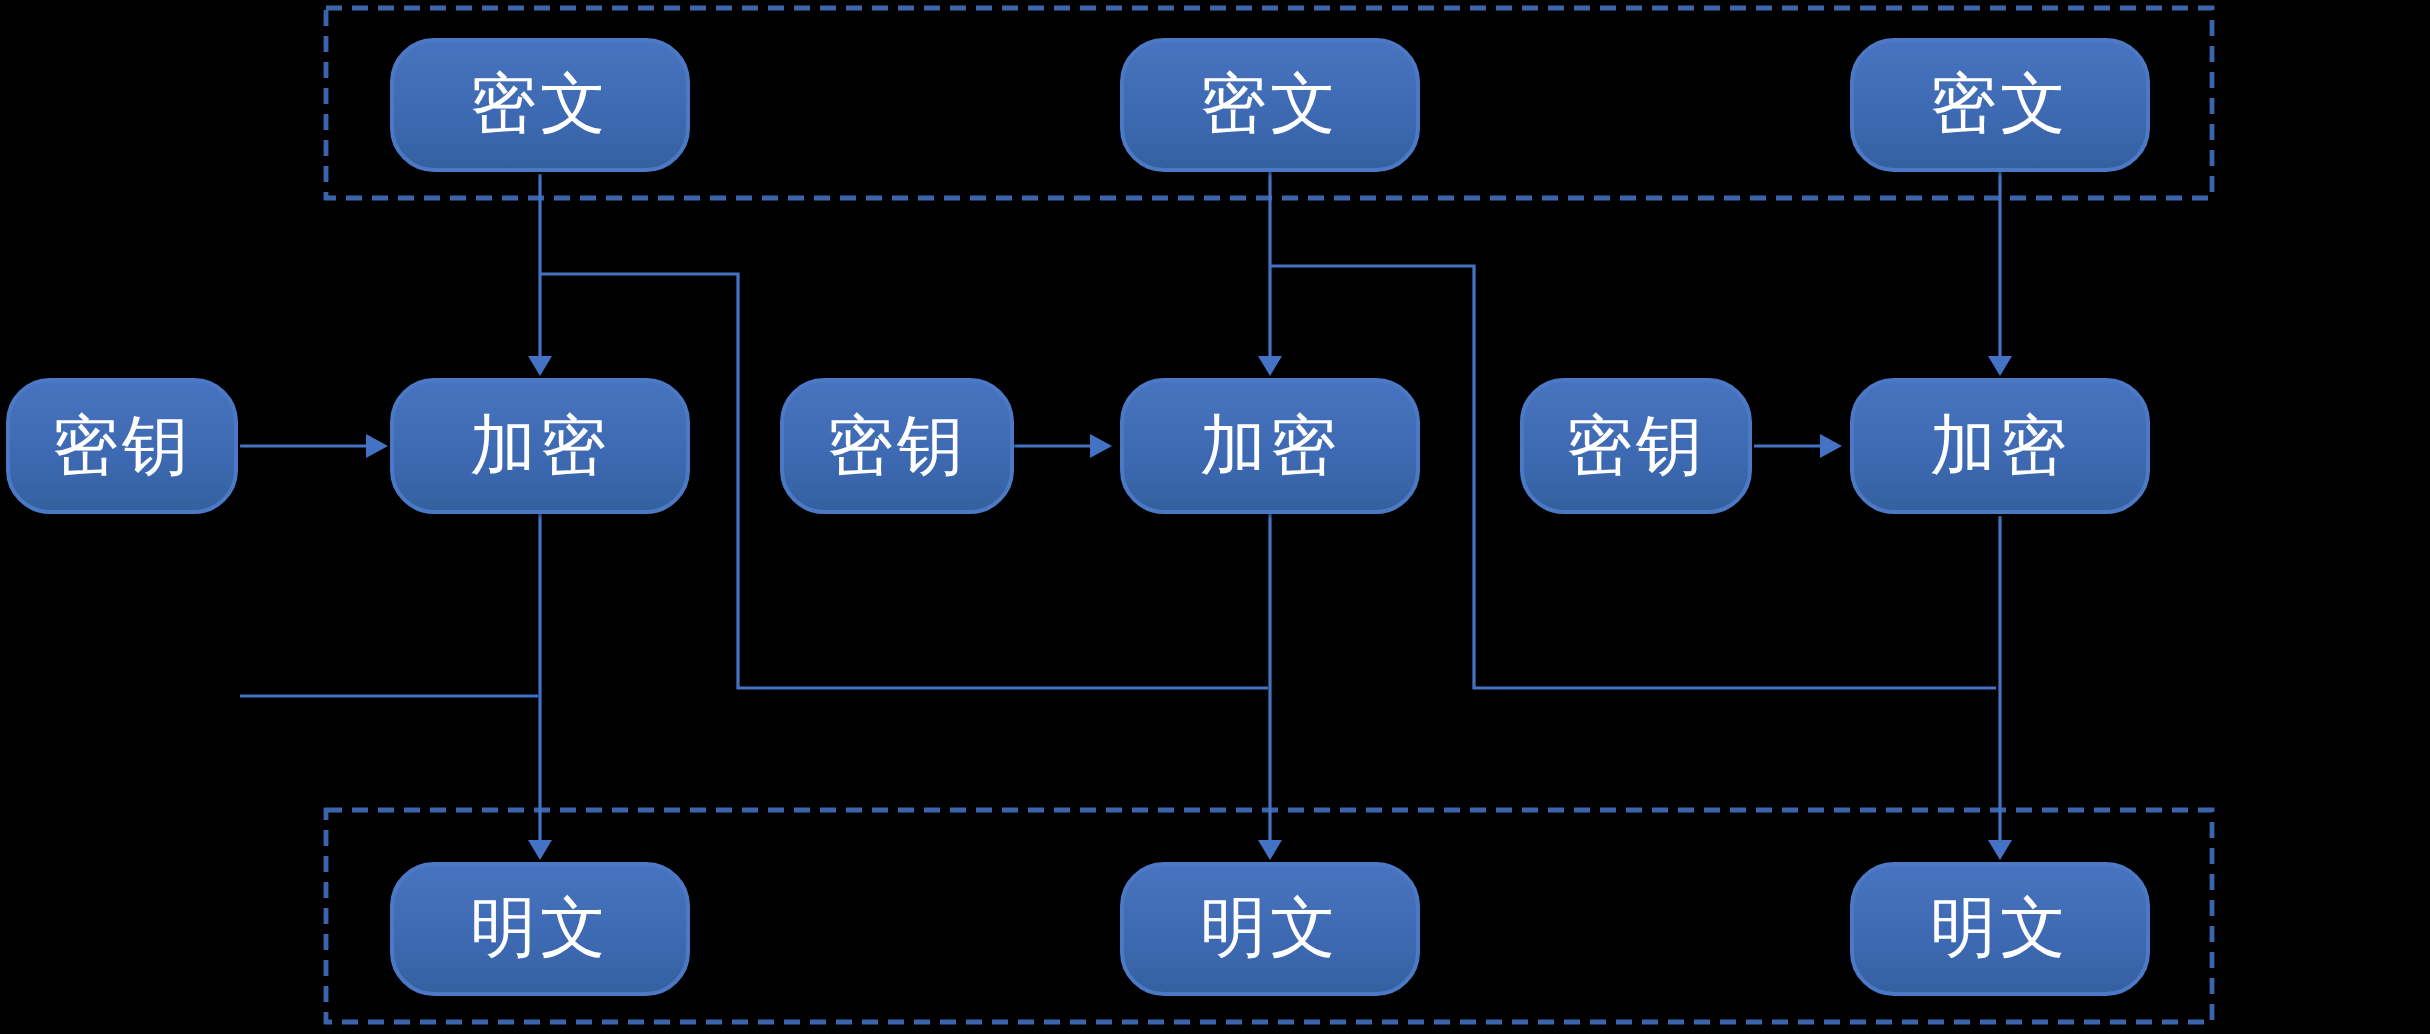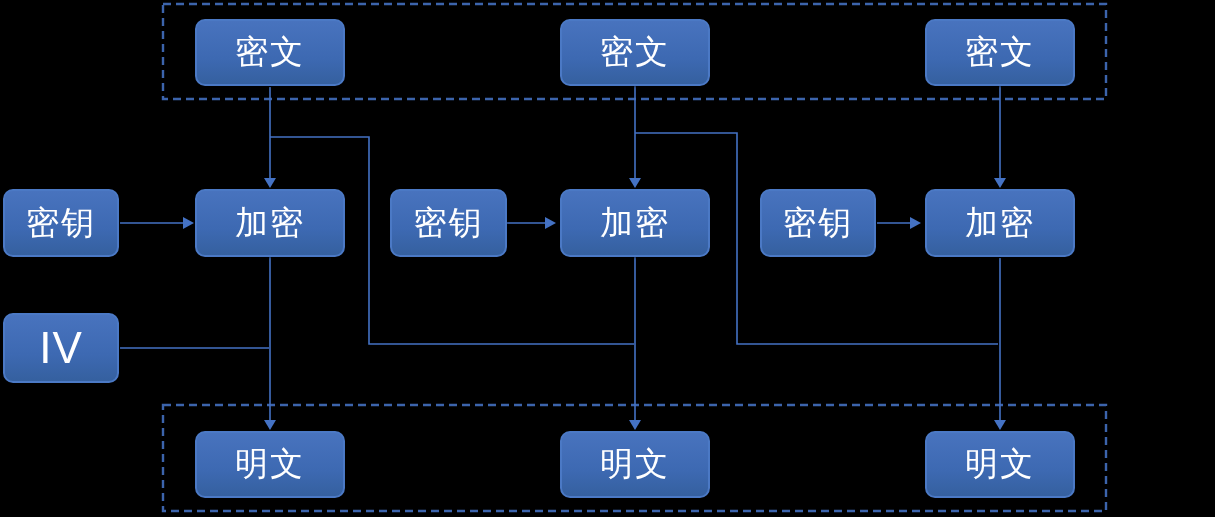--- a/index.html
+++ b/index.html
@@ -20,21 +20,21 @@
   }
   .canvas{position:relative;width:1215px;height:517px;background:var(--background);}
   svg.connectors{position:absolute;left:0;top:0;}
   svg.connectors path{stroke:var(--connector);stroke-width:1.6;fill:none;}
   svg.connectors polygon{fill:var(--connector);stroke:none;}
   svg.connectors rect.dashed{fill:none;stroke:var(--dashed-border);stroke-width:2.4;stroke-dasharray:8 5;}
   .node{
     position:absolute;box-sizing:border-box;
     background:linear-gradient(180deg,var(--box-fill-light) 0%,var(--box-fill) 60%,#35609F 100%);
     border:2px solid var(--box-border);
-    border-radius:10px;
+    border-radius:22px;
     color:var(--text);
     display:flex;align-items:center;justify-content:center;
     font-size:33px;letter-spacing:2px;
     text-align:center;
     box-shadow:0 1px 2px rgba(0,0,0,0.5);
   }
   .node.iv{font-size:44px;letter-spacing:1px;}
 </style>
 </head>
 <body>
@@ -119,23 +119,20 @@
     <span>加密</span>
   </div>
 
   <div class="node" style="left:760px;top:189px;width:116px;height:68px;">
     <span>密钥</span>
   </div>
   <div class="node" style="left:925px;top:189px;width:150px;height:68px;">
     <span>加密</span>
   </div>
 
-  <div class="node iv" style="left:3px;top:313px;width:116px;height:70px;">
-    <span>IV</span>
-  </div>
 
   <div class="node" style="left:195px;top:431px;width:150px;height:67px;">
     <span>明文</span>
   </div>
   <div class="node" style="left:560px;top:431px;width:150px;height:67px;">
     <span>明文</span>
   </div>
   <div class="node" style="left:925px;top:431px;width:150px;height:67px;">
     <span>明文</span>
   </div>

